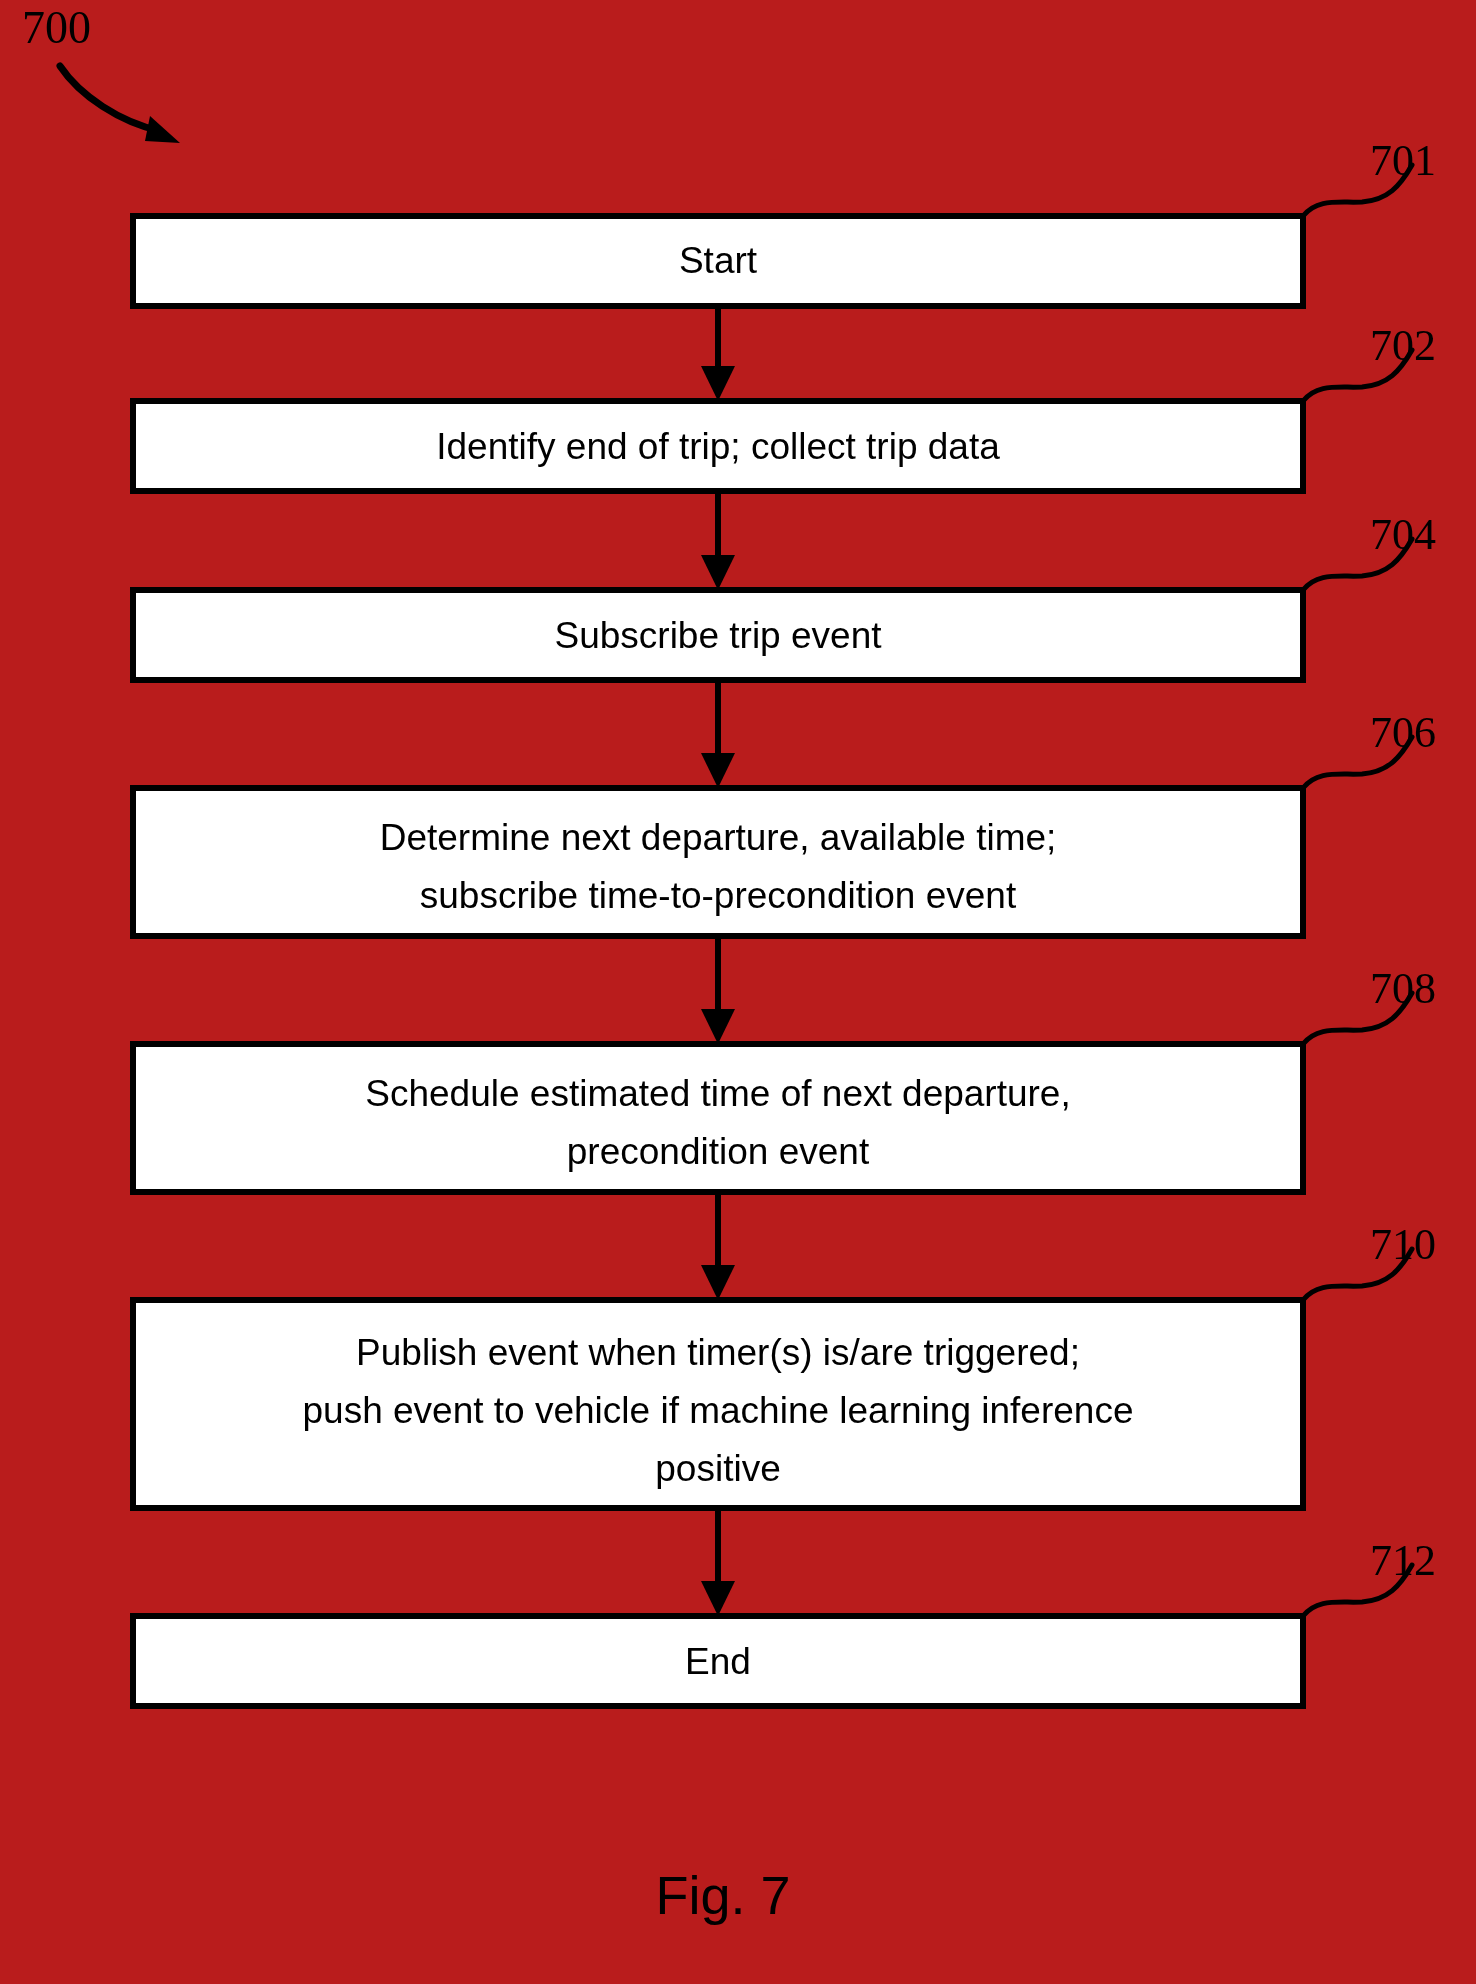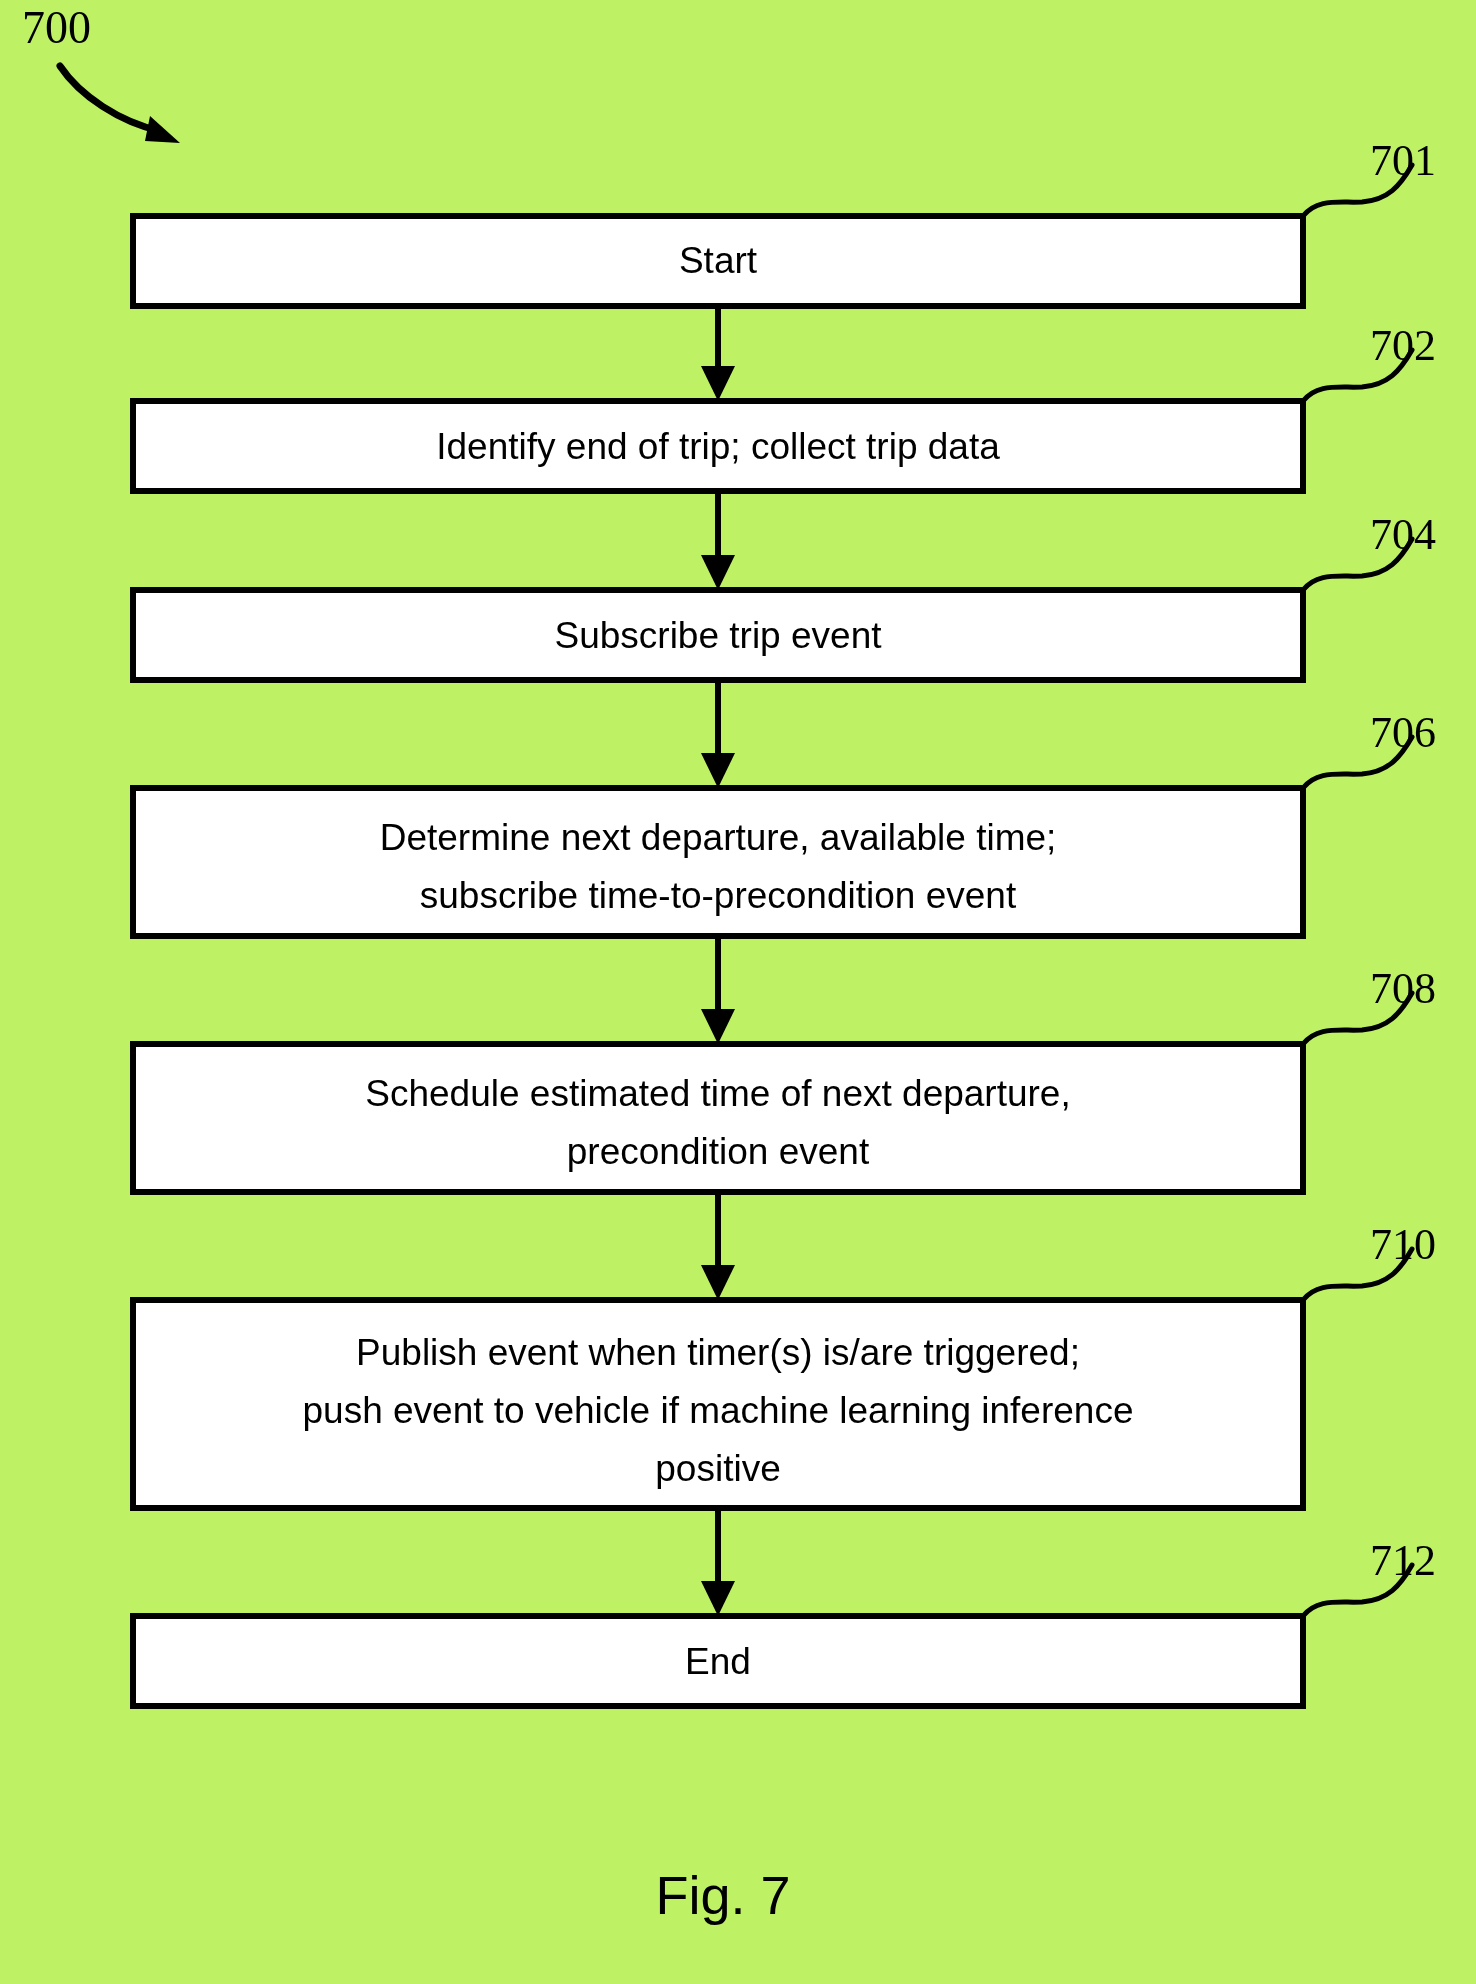--- a/index.html
+++ b/index.html
@@ -11,21 +11,21 @@
     width: 1476px;
     height: 1984px;
     font-family: "Liberation Sans", sans-serif;
     color: #000000;
     overflow: hidden;
   }
   #figure-root {
     position: relative;
     width: 1476px;
     height: 1984px;
-    background: #bef264;
+    background: #b91c1c;
   }
   svg#flow-svg {
     position: absolute;
     left: 0;
     top: 0;
     width: 1476px;
     height: 1984px;
     display: block;
   }
   .box-rect {

